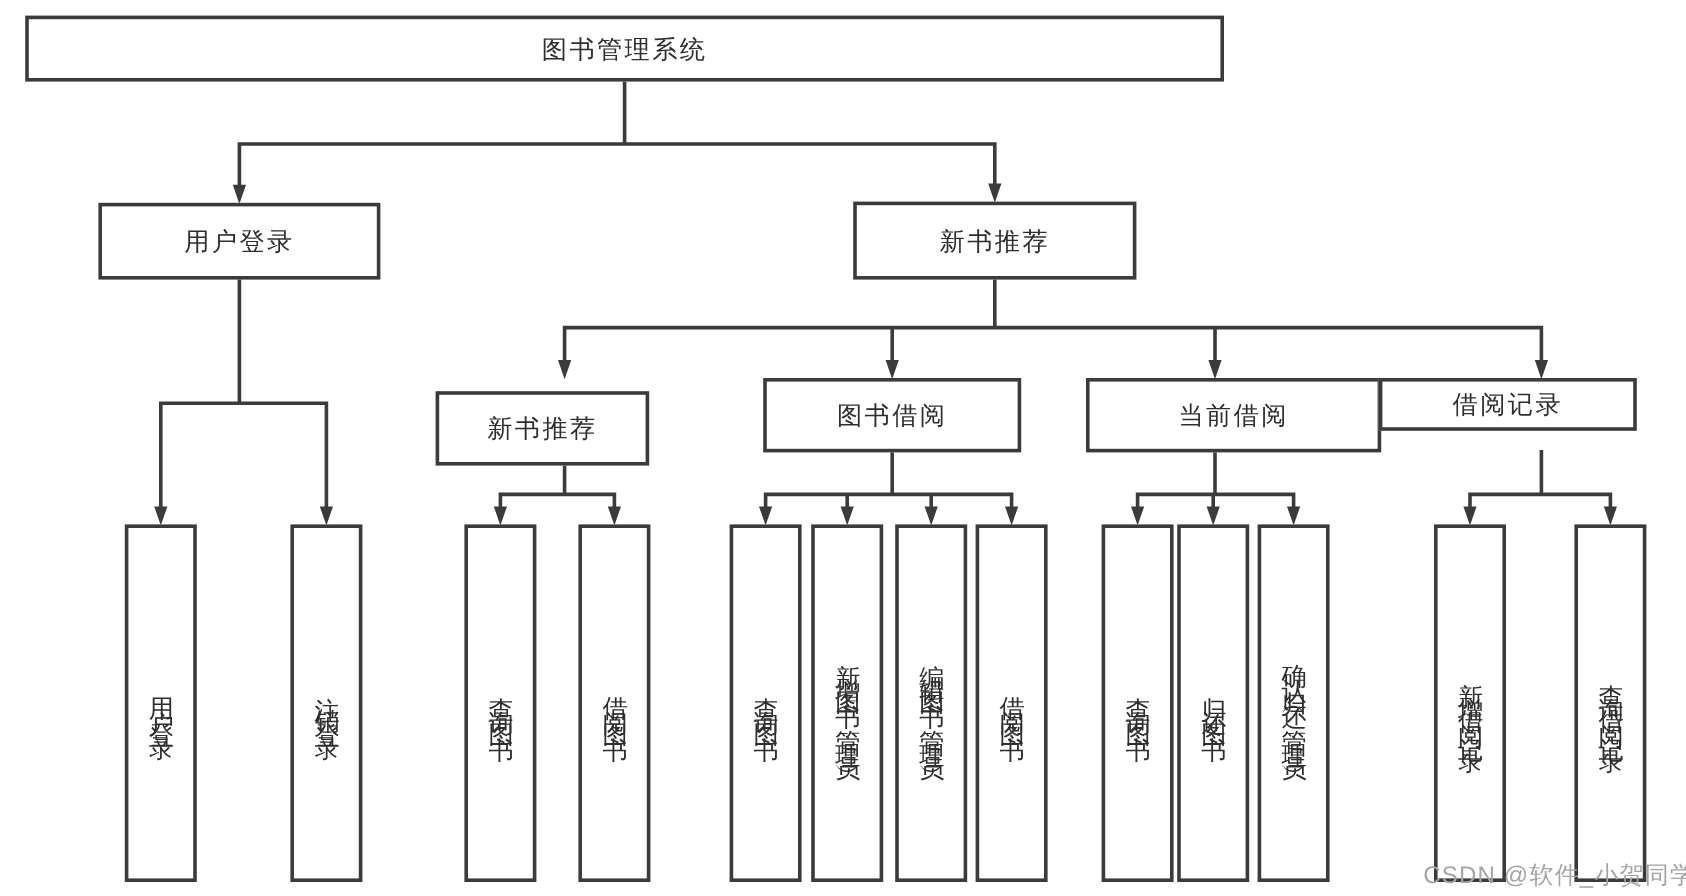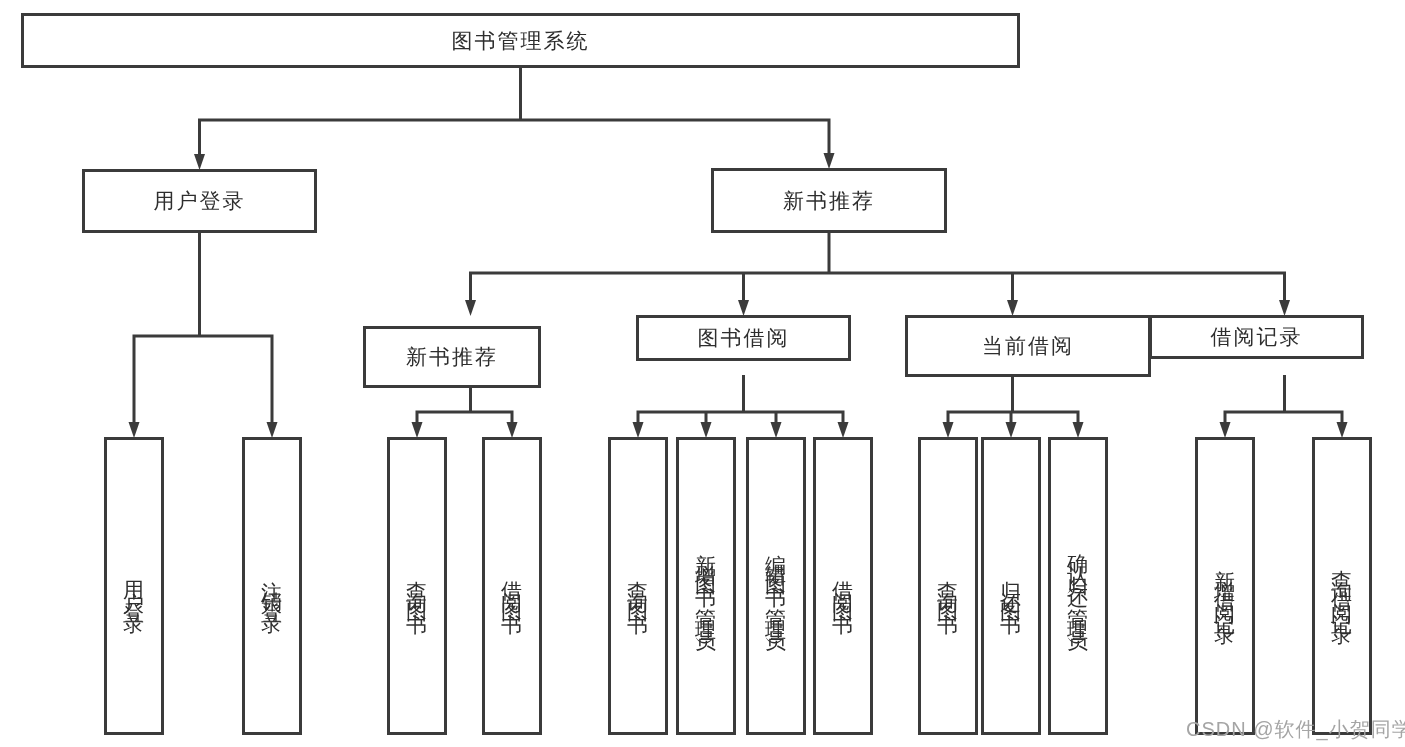--- a/index.html
+++ b/index.html
@@ -114,21 +114,21 @@
   <div class="box" style="left:82px;top:169px;width:235px;height:64px">
     <span class="hlabel">用户登录</span>
   </div>
   <div class="box" style="left:711px;top:168px;width:236px;height:65px">
     <span class="hlabel">新书推荐</span>
   </div>
 
   <div class="box" style="left:363px;top:326px;width:178px;height:62px">
     <span class="hlabel">新书推荐</span>
   </div>
-  <div class="box" style="left:636px;top:315px;width:215px;height:46px">
+  <div class="box" style="left:636px;top:315px;width:215px;height:62px">
     <span class="hlabel">图书借阅</span>
   </div>
   <div class="box" style="left:905px;top:315px;width:246px;height:62px">
     <span class="hlabel">当前借阅</span>
   </div>
   <div class="box" style="left:1149px;top:315px;width:215px;height:44px">
     <span class="hlabel">借阅记录</span>
   </div>
 
   <div class="box leaf" style="left:104px;top:437px;width:60px;height:298px">

